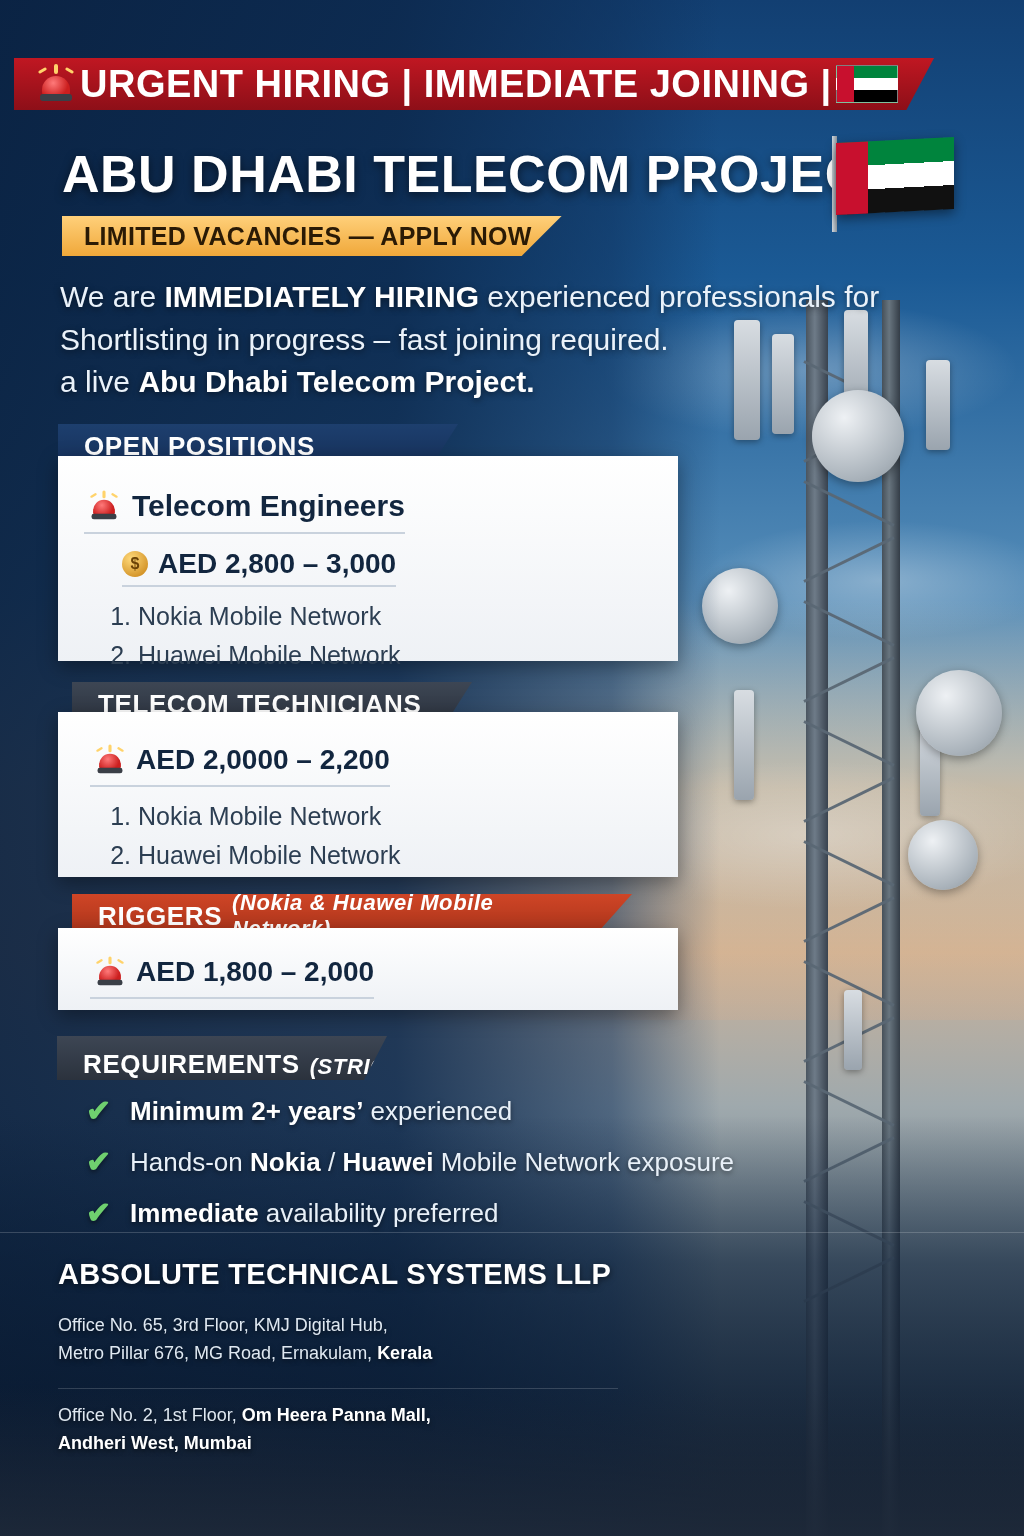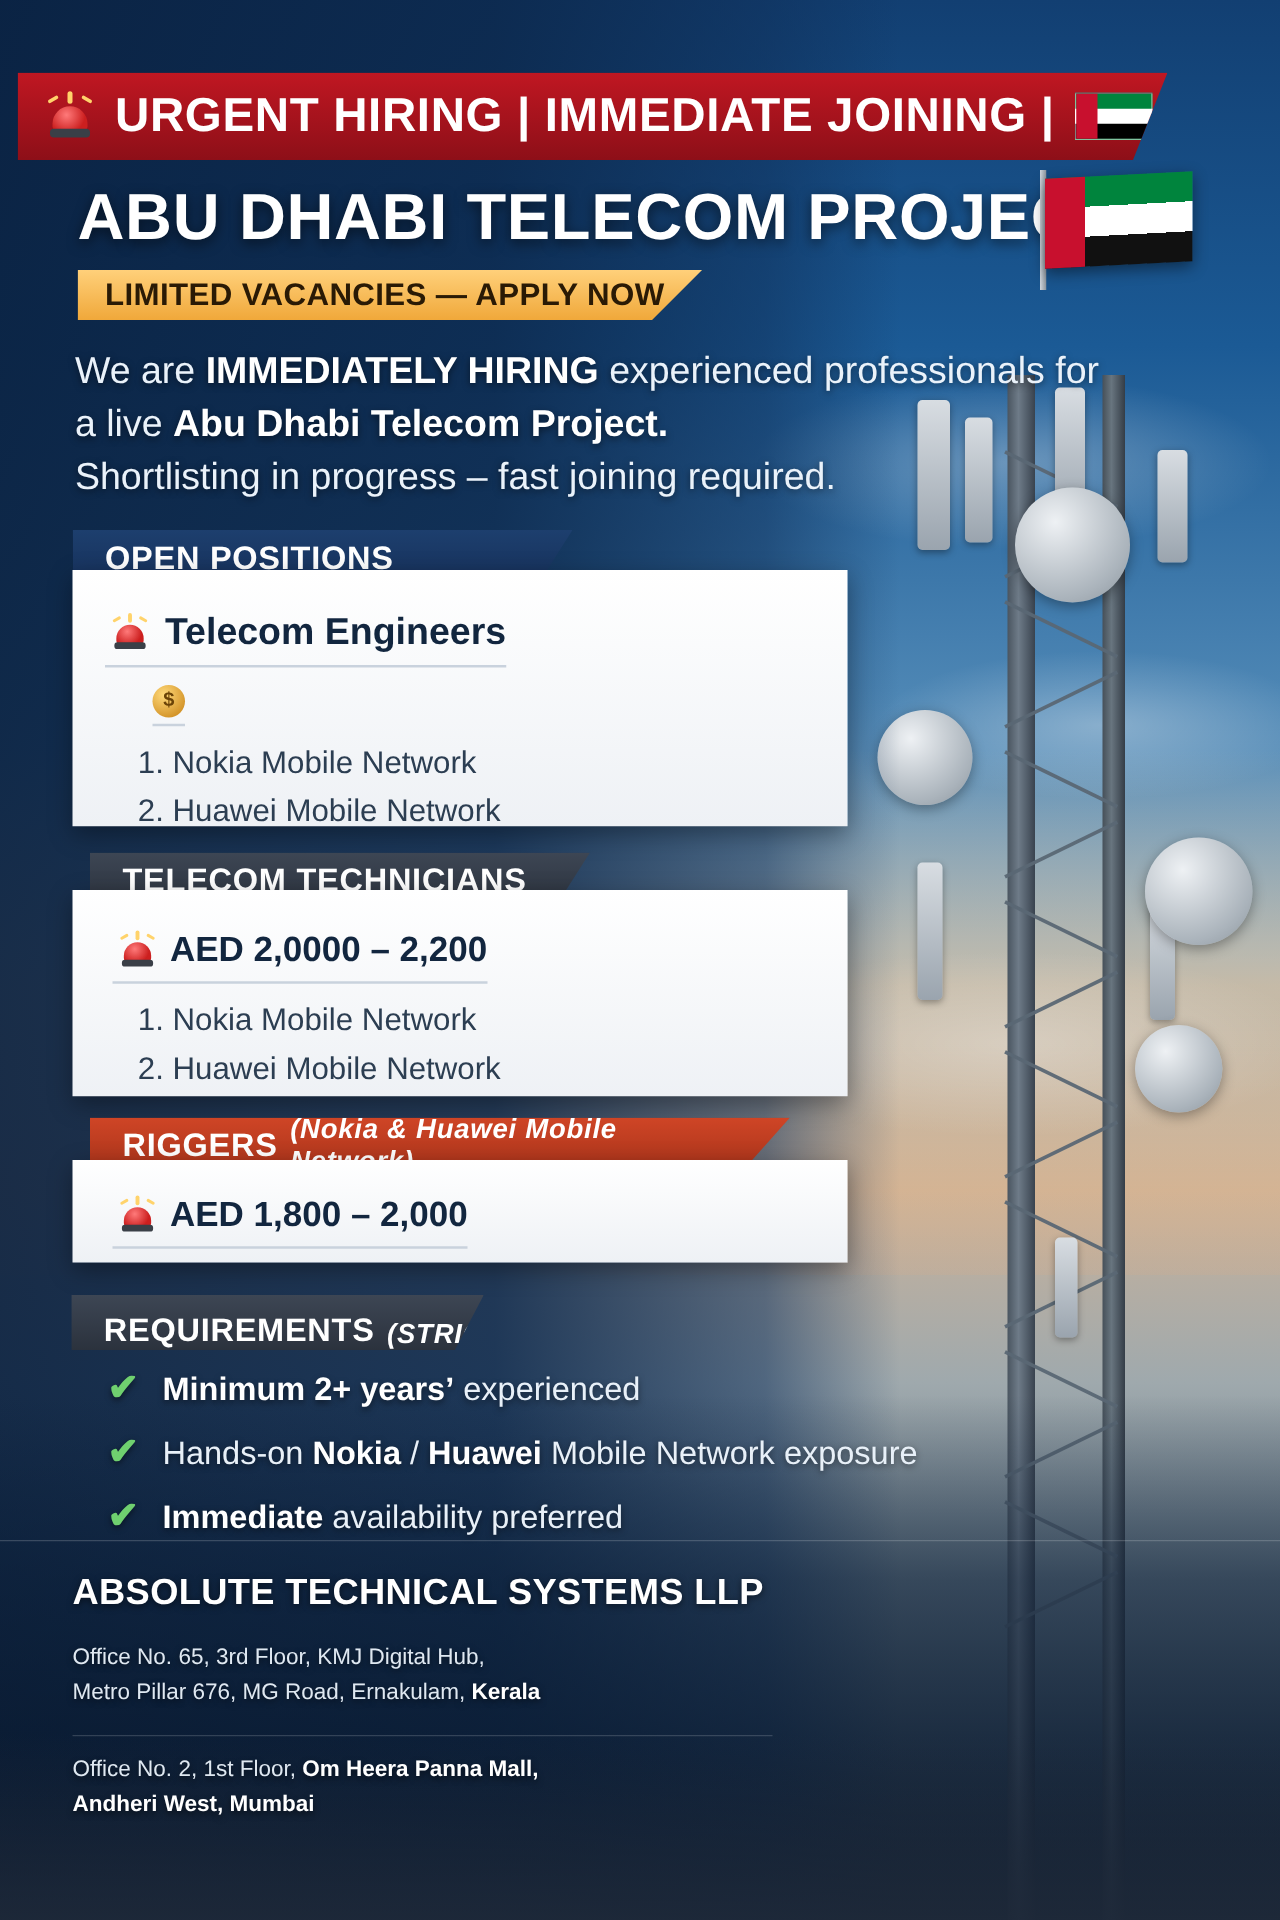--- a/index.html
+++ b/index.html
@@ -66,23 +66,23 @@
     box-shadow:0 2px 6px rgba(0,0,0,0.35);
   }
   .tw-dish {
     position:absolute; border-radius:50%;
     background:radial-gradient(circle at 35% 30%,#eef1f4,#aab3bb 70%,#8b949c);
     box-shadow:0 3px 10px rgba(0,0,0,0.35);
   }
 
   
   .urgent {
-    position:absolute; top:58px; left:14px; width:920px; height:70px;
+    position:absolute; top:58px; left:14px; width:920px; height:52px;
     background:linear-gradient(180deg,#c01722,#8d0f18);
-    display:flex; align-items:center; gap:16px;
+    display:flex; align-items:center; gap:4px;
     padding:0 22px;
     clip-path: polygon(0 0, 100% 0, 97% 100%, 0% 100%);
     box-shadow:0 4px 14px rgba(0,0,0,0.35);
   }
   .urgent .txt {
     color:#fff; font-weight:bold; font-size:38px; letter-spacing:0.5px;
     white-space:nowrap;
   }
   .siren {
     width:40px; height:40px; position:relative; flex:0 0 40px;
@@ -291,42 +291,43 @@
   </div>
   <div class="flagpole"></div>
   <div class="bigflag"></div>
 
   <div class="ribbon">LIMITED VACANCIES — APPLY NOW</div>
 
   <div class="intro">
     <div>
       <span>We are </span><b>IMMEDIATELY HIRING</b><span> experienced professionals for</span>
     </div>
+    <div>Shortlisting in progress – fast joining required.</div>
     <div>
       <span>a live </span><b>Abu Dhabi Telecom Project.</b>
     </div>
-    <div>Shortlisting in progress – fast joining required.</div>
   </div>
 
   <div class="sec-head blue" style="top:424px; left:58px; width:400px;">
     <span>OPEN POSITIONS</span>
   </div>
   <div class="card" style="top:456px; left:58px; width:620px; height:205px; padding:30px 26px 0 26px;">
     <div class="role">
       <span class="siren siren-sm">
         <span class="ray r1"></span>
           <span class="ray r2"></span>
           <span class="ray r3"></span>
         <span class="dome"></span>
           <span class="base"></span>
       </span>
       <span>Telecom Engineers</span>
     </div>
     <div class="pay" style="margin:14px 0 0 38px;">
       <span class="coin"></span>
+      <span>AED 2,800 – 3,000</span>
     </div>
     <ol>
       <li>Nokia Mobile Network</li>
       <li>Huawei Mobile Network</li>
     </ol>
   </div>
 
   <div class="sec-head slate" style="top:682px; left:72px; width:400px;">
     <span>TELECOM TECHNICIANS</span>
   </div>

